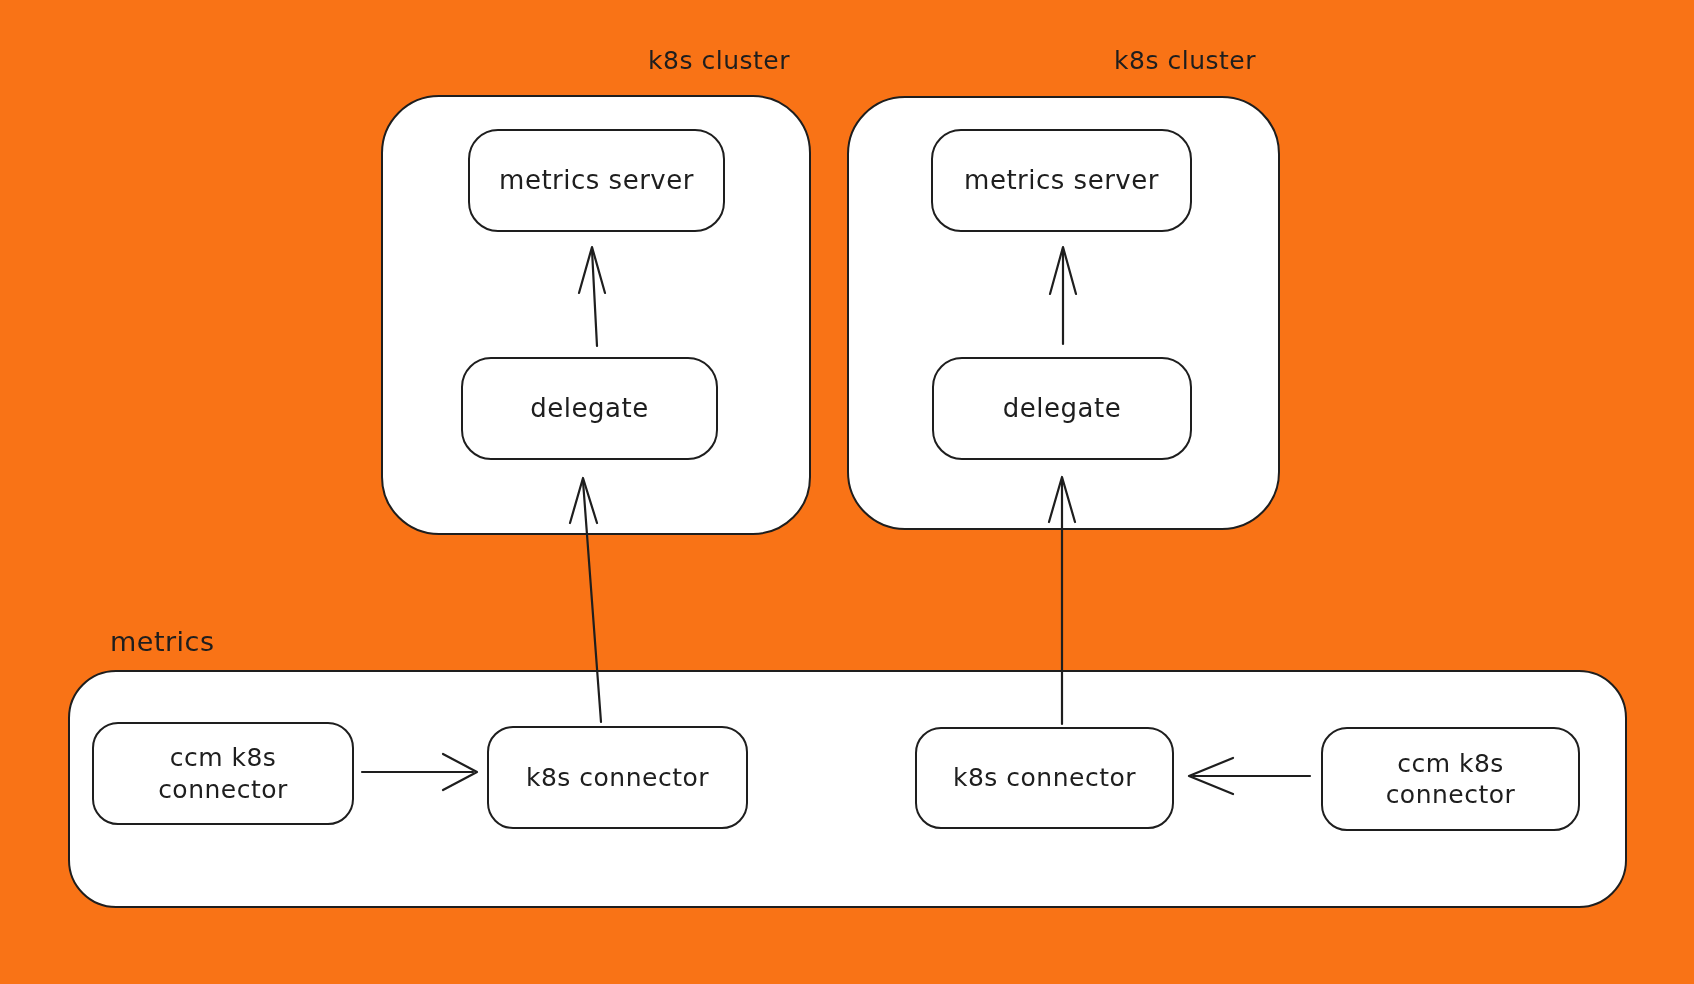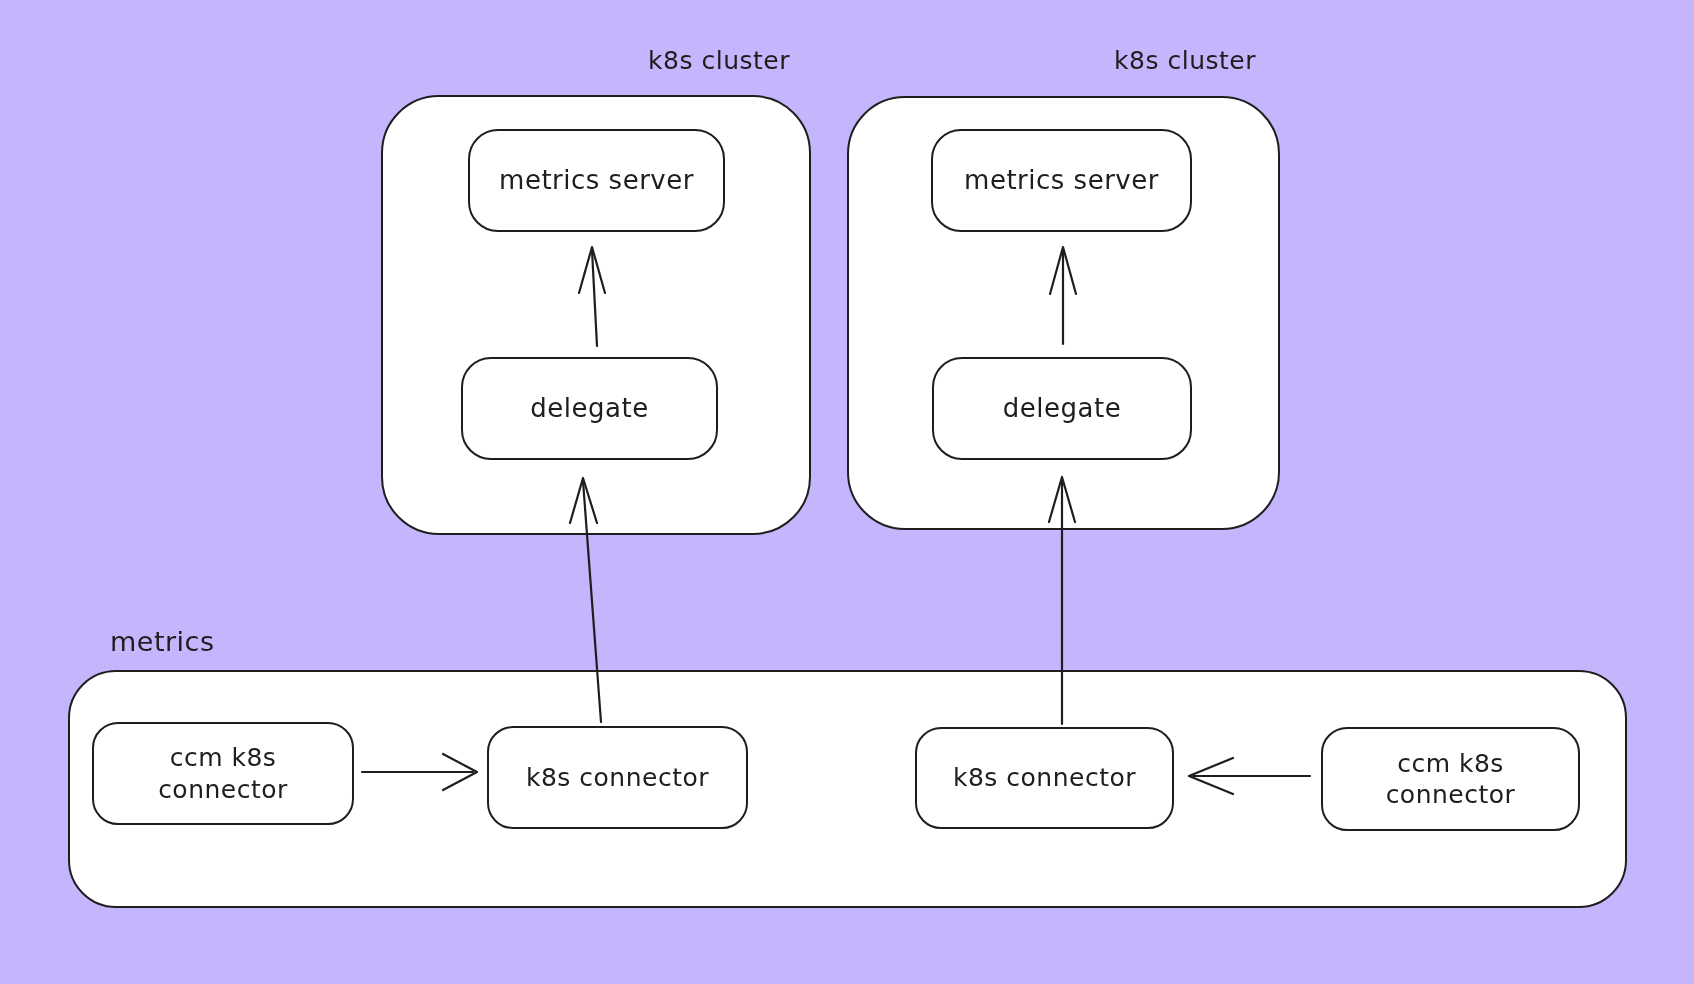--- a/index.html
+++ b/index.html
@@ -4,21 +4,21 @@
 <style>
   html, body {
     margin: 0;
     padding: 0;
     background: #ffffff;
   }
   .stage {
     position: relative;
     width: 1694px;
     height: 984px;
-    background: #c4b5fd;
+    background: #f97316;
     overflow: hidden;
     font-family: "DejaVu Sans", sans-serif;
     color: #1e1e1e;
   }
   .box {
     position: absolute;
     border: 2.2px solid #1e1e1e;
     background: #ffffff;
     box-sizing: border-box;
   }

